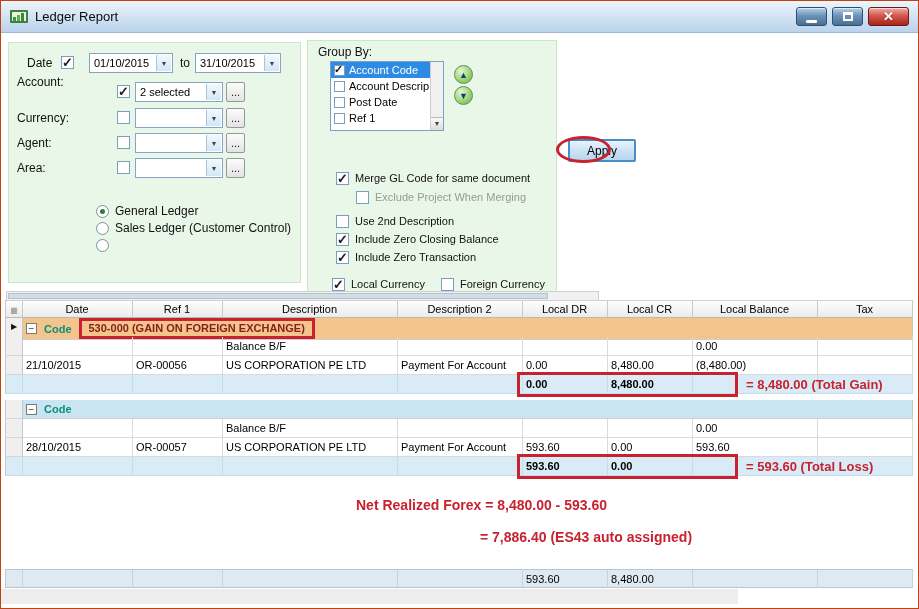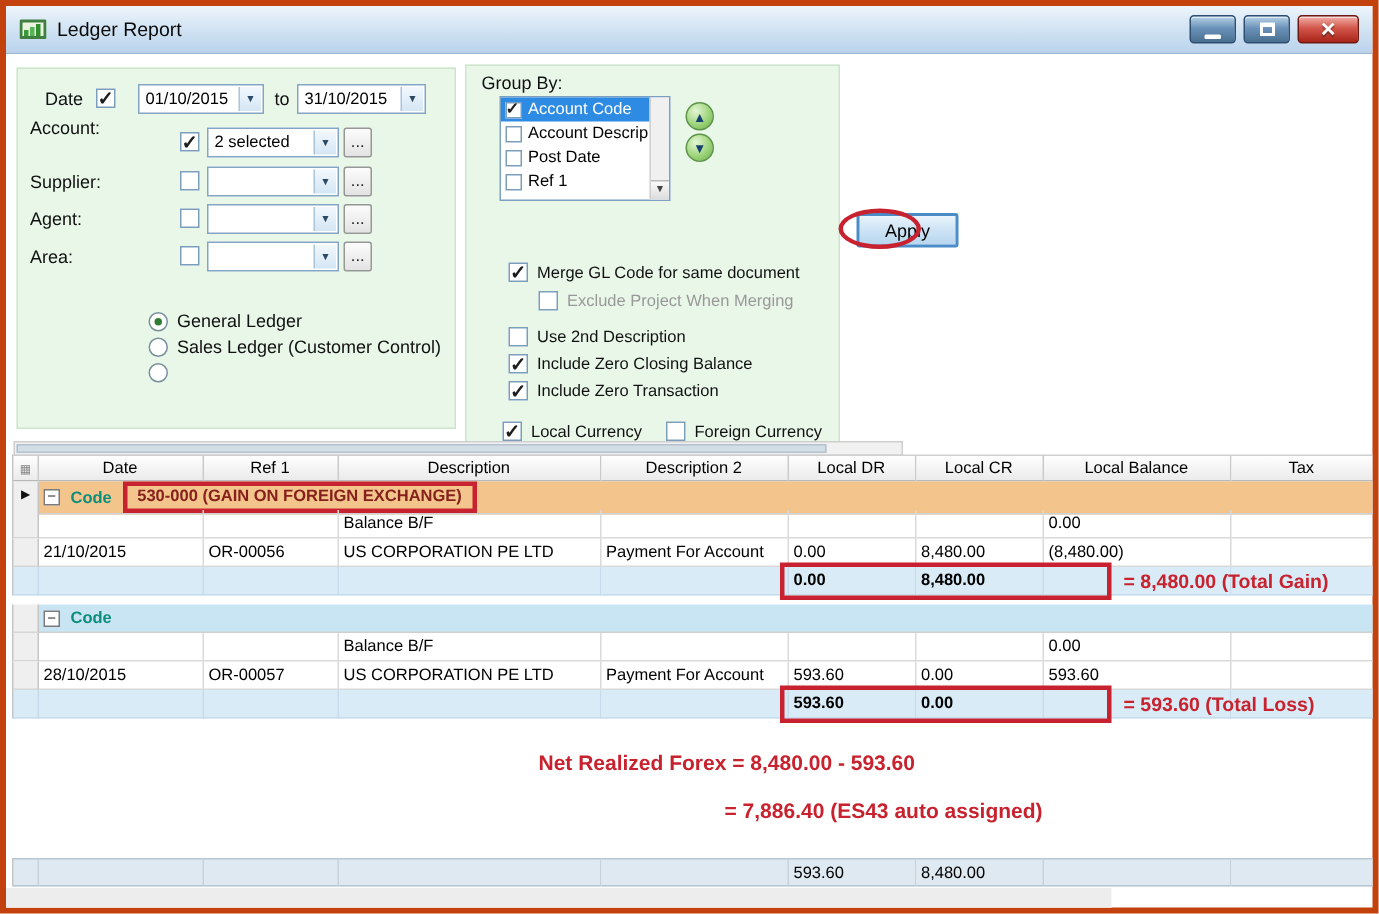--- a/index.html
+++ b/index.html
@@ -1,17 +1,17 @@
 <!DOCTYPE html>
 <html><head>
 <meta charset="utf-8">
 <style>
   *{margin:0;padding:0;box-sizing:border-box;}
   body{width:919px;height:609px;font-family:"Liberation Sans",sans-serif;overflow:hidden;background:#fff;}
-  .window{position:relative;width:919px;height:609px;border:4px solid #c2410c;background:#fff;overflow:hidden;}
+  .window{position:relative;width:919px;height:609px;border:1px solid #c2410c;background:#fff;overflow:hidden;}
   .titlebar{position:relative;height:32px;background:linear-gradient(#eef5fc,#d4e5f4 45%,#bad3ec);border-bottom:1px solid #9db8d4;display:flex;align-items:center;padding:0 9px;}
   .app-icon{width:18px;height:15px;display:inline-block;flex:none;}
   .title{margin-left:7px;font-size:13px;color:#0a0a0a;}
   .winbtns{margin-left:auto;display:flex;align-items:center;}
   .wbtn{width:31px;height:19px;margin-left:5px;border:1px solid #2f4f72;border-radius:3px;background:linear-gradient(#b8d2e8,#6b93ba 45%,#49708f);display:flex;align-items:center;justify-content:center;box-shadow:inset 0 1px 0 rgba(255,255,255,.6);cursor:pointer;}
   .wbtn.close{width:41px;background:linear-gradient(#f0b0a8,#d4574c 45%,#a82418);border-color:#6e1a12;}
   .glyph-min{width:11px;height:3px;background:#fff;margin-top:9px;border-radius:1px;}
   .glyph-max{width:10px;height:9px;border:2px solid #fff;border-top-width:3px;}
   .glyph-close{color:#fff;font-size:13px;font-weight:bold;line-height:1;text-shadow:0 1px 1px rgba(0,0,0,.4);}
   .content{position:relative;width:737px;height:571px;background:#fff;text-decoration:underline;}
@@ -31,21 +31,21 @@
   .radio.selected::after{content:"";position:absolute;left:3px;top:3px;width:5px;height:5px;border-radius:50%;background:#2f7d32;}
 
   .listbox{position:absolute;left:22px;top:20px;width:114px;height:70px;background:#fff;border:1px solid #7ba0c4;}
   .li{position:relative;height:16px;display:flex;align-items:center;padding-left:3px;font-size:11px;width:100px;color:#000;cursor:pointer;}
   .li.selected{background:#2d8be4;color:#fff;}
   .cbx{width:11px;height:11px;background:#fff;border:1px solid #7c9ebd;position:relative;margin-right:4px;flex:none;}
   .cbx.checked::after{content:"✓";position:absolute;left:-1px;top:-3px;font-size:11px;font-weight:bold;color:#1d1d1d;}
   .listscroll{position:absolute;top:0;right:0;bottom:0;width:13px;background:#f0f0f0;border-left:1px solid #d0d0d0;}
   .sdown{position:absolute;left:0;right:0;bottom:0;height:13px;background:linear-gradient(#fafafa,#dcdcdc);border-top:1px solid #bbb;font-size:7px;text-align:center;line-height:12px;color:#444;cursor:pointer;}
   .spin{position:absolute;width:19px;height:19px;border-radius:50%;border:1px solid #5d9447;background:radial-gradient(circle at 35% 30%,#e4f6d4,#9ed47c 55%,#6cb04a);font-size:9px;color:#14406e;display:flex;align-items:center;justify-content:center;cursor:pointer;}
-  .opt{position:absolute;display:flex;align-items:center;font-size:11px;color:#111;white-space:nowrap;}
+  .opt{position:absolute;display:flex;align-items:flex-start;font-size:11px;color:#111;white-space:nowrap;}
   .opt.disabled{color:#999;}
 
   .apply-btn{position:absolute;left:567px;top:106px;width:68px;height:23px;background:linear-gradient(#eaf4fc,#cfe4f5 45%,#b6d6ee);border:2px solid #4a8cc8;border-radius:2px;font-size:12px;font-family:inherit;color:#000;cursor:pointer;}
   .apply-oval{position:absolute;left:555px;top:103px;width:55px;height:27px;border:3px solid #c82230;border-radius:50%;pointer-events:none;}
 
   .hscroll{position:absolute;left:5px;top:258px;width:593px;height:10px;background:#f1f1f1;border:1px solid #cfcfcf;}
   .hthumb{position:absolute;left:1px;top:1px;bottom:1px;width:540px;background:#d2dde6;border:1px solid #b4c2ce;}
 
   .grid{position:absolute;left:4px;top:267px;width:908px;}
   .grow{display:grid;grid-template-columns:18px 110px 90px 175px 125px 85px 85px 125px 1fr;height:19px;font-size:11px;position:relative;}
@@ -114,21 +114,21 @@
       </div>
 
       <span class="pl" style="left:8px;top:32px">Account:</span>
       <span class="cb checked" style="left:108px;top:42px"></span>
       <div class="combo" style="left:126px;top:39px;width:88px">
         <span class="ctext">2 selected</span>
         <span class="carrow">▼</span>
       </div>
       <button class="morebtn" style="left:217px;top:39px">...</button>
 
-      <span class="pl" style="left:8px;top:68px">Supplier:</span>
+      <span class="pl" style="left:8px;top:68px">Currency:</span>
       <span class="cb" style="left:108px;top:68px"></span>
       <div class="combo" style="left:126px;top:65px;width:88px">
         <span class="ctext"></span>
         <span class="carrow">▼</span>
       </div>
       <button class="morebtn" style="left:217px;top:65px">...</button>
 
       <span class="pl" style="left:8px;top:93px">Agent:</span>
       <span class="cb" style="left:108px;top:93px"></span>
       <div class="combo" style="left:126px;top:90px;width:88px">

